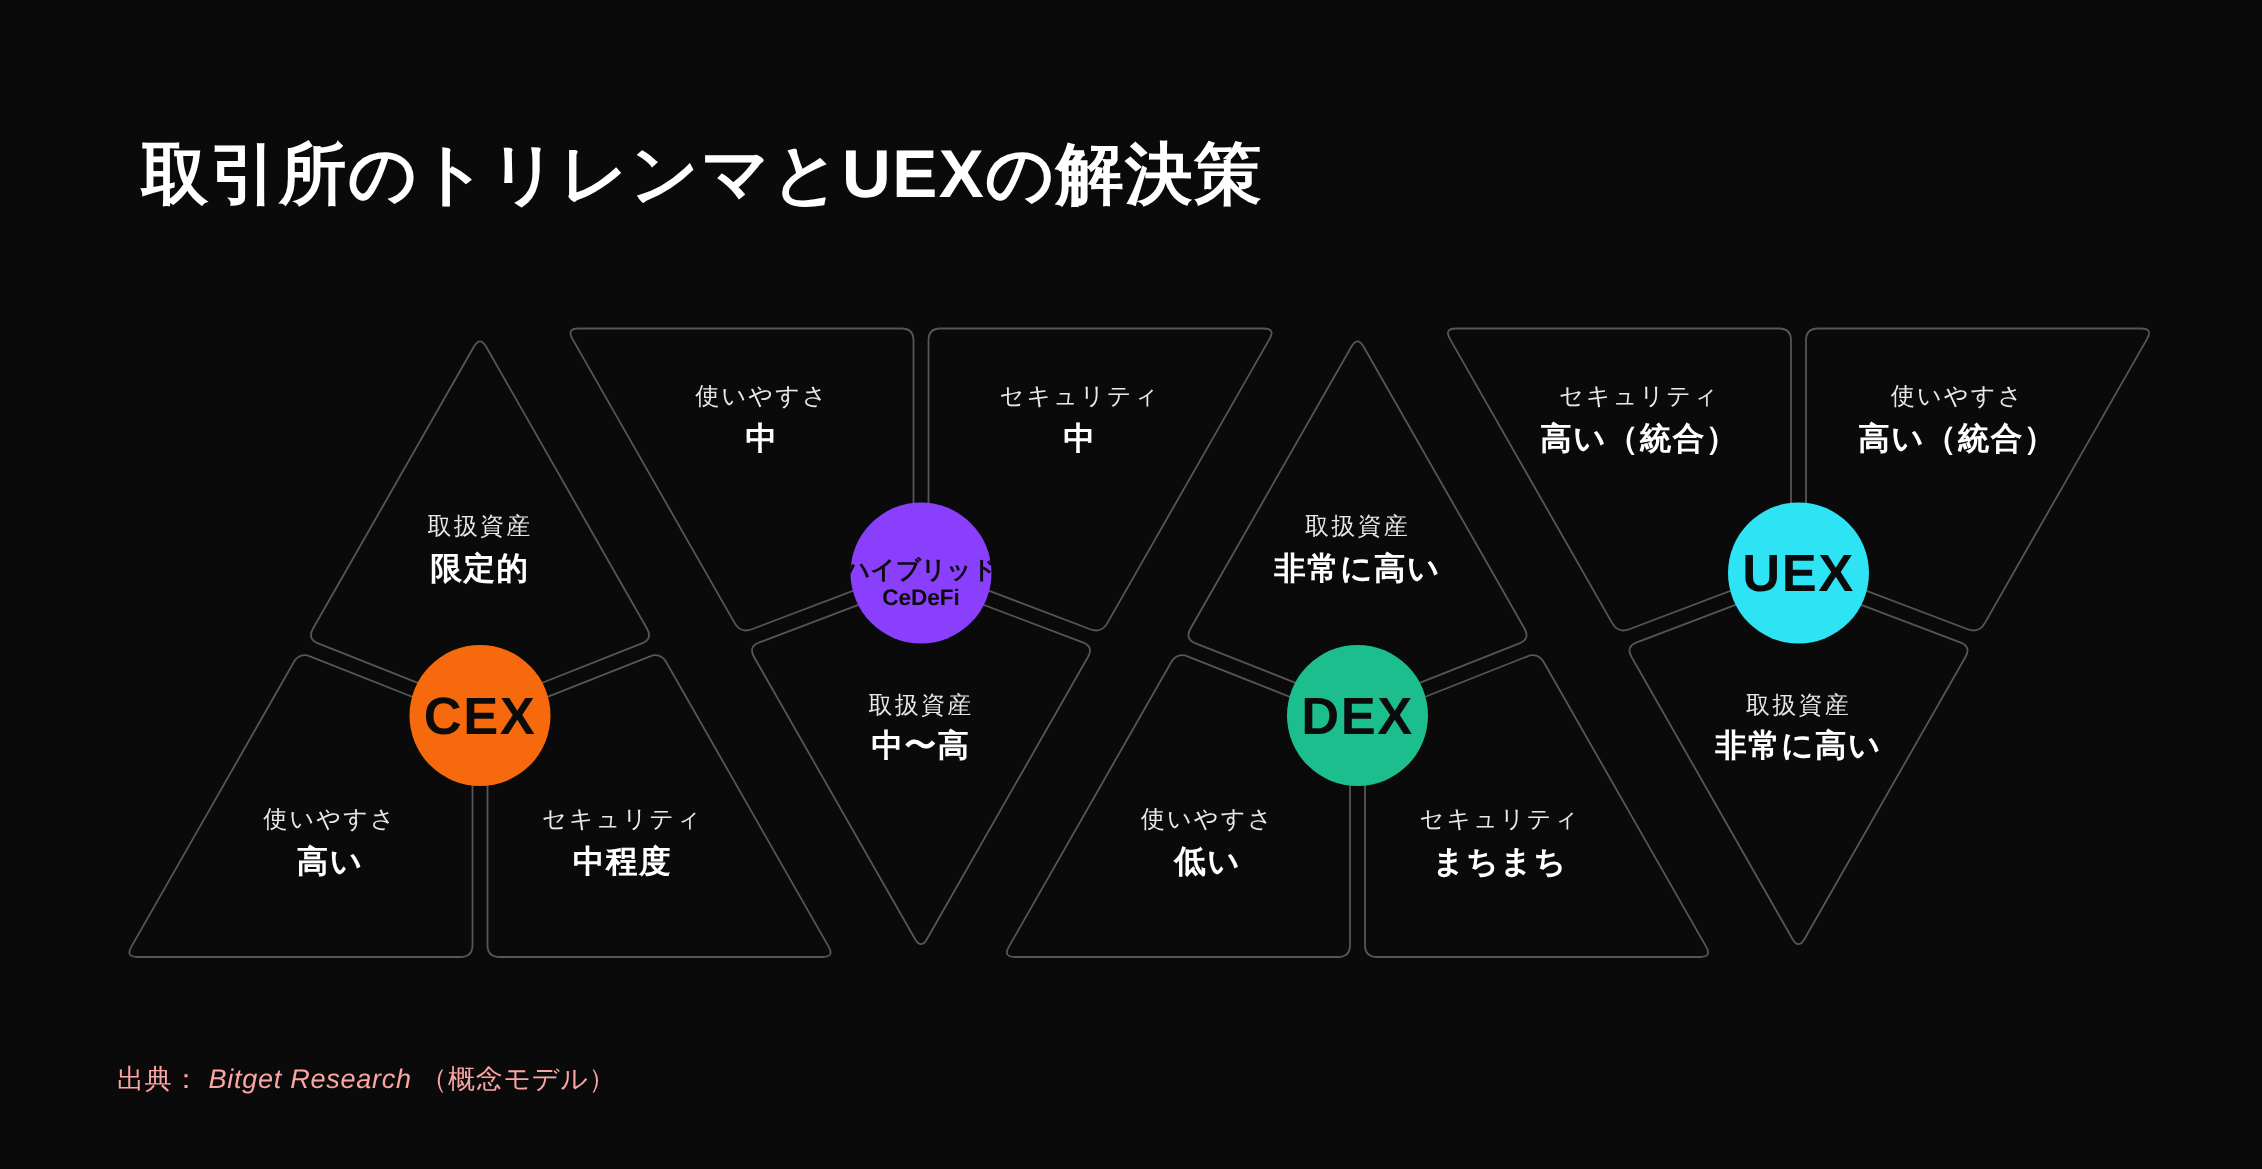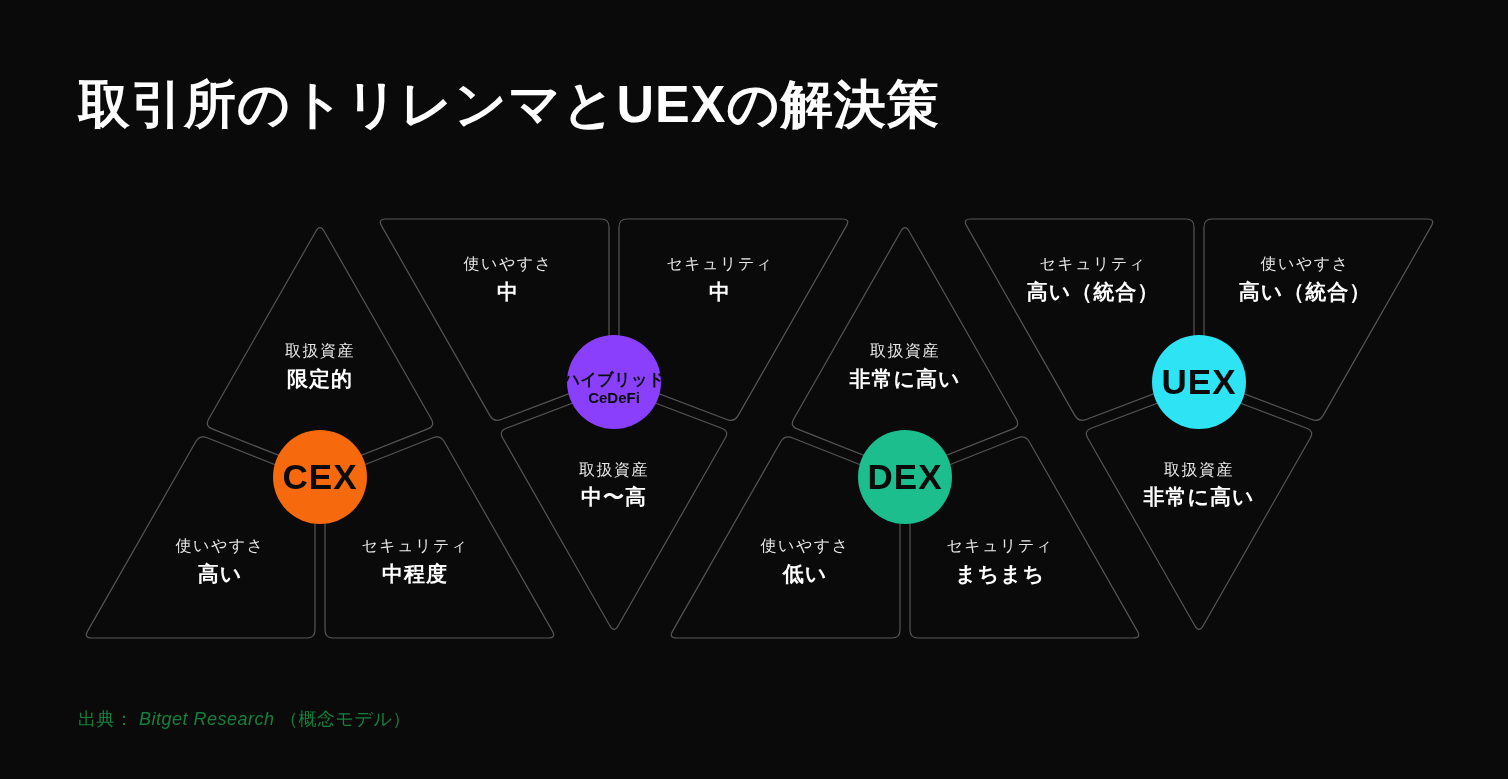--- a/index.html
+++ b/index.html
@@ -4,26 +4,26 @@
 <style>
   html,body{margin:0;padding:0;}
   body{
     width:1508px;height:779px;
     background:#0a0a0a;
     font-family:"Liberation Sans","DejaVu Sans",sans-serif;
     position:relative;overflow:hidden;
   }
   .title{
     position:absolute;left:78px;top:70px;
-    font-size:52px;font-weight:800;color:#ffffff;
-    letter-spacing:1px;margin:0;
+    font-size:45px;font-weight:800;color:#ffffff;
+    letter-spacing:1px;margin:16px;
   }
   .source{
     position:absolute;left:78px;top:707px;
-    font-size:18px;color:#15803d;letter-spacing:.5px;
+    font-size:18px;color:#fca5a5;letter-spacing:.5px;
   }
   .source .it{font-style:italic;}
   #diagram-svg{position:absolute;left:0;top:0;}
   text{font-family:"Liberation Sans","DejaVu Sans",sans-serif;}
 </style>
 </head>
 <body>
 
 <h1 class="title">取引所のトリレンマとUEXの解決策</h1>
 

